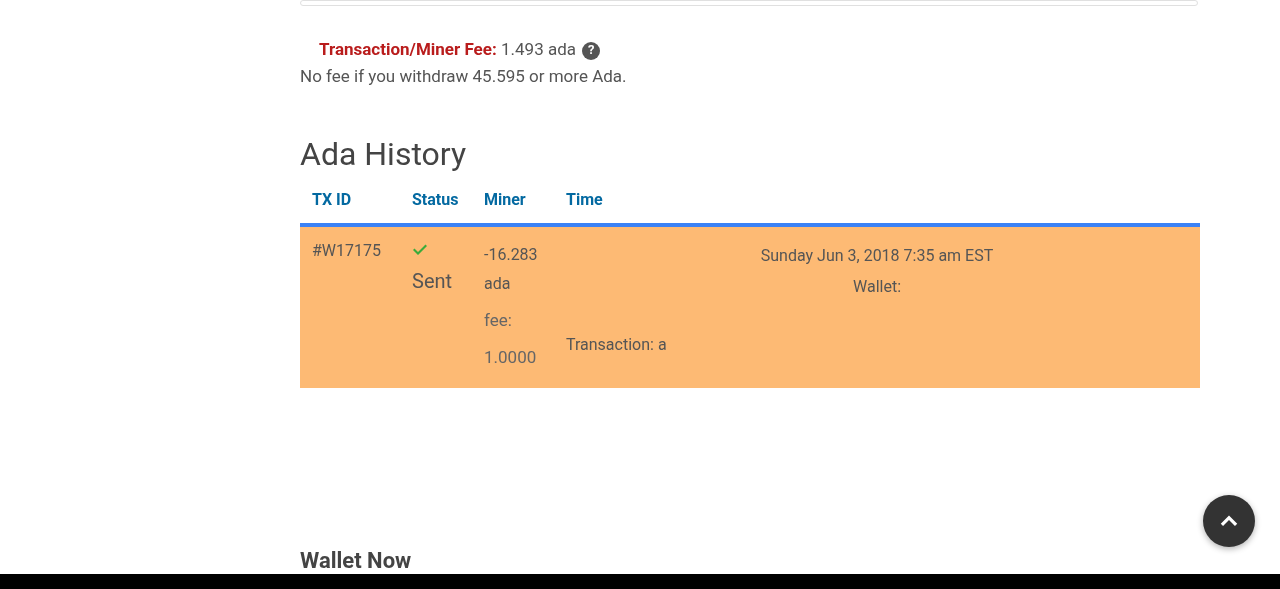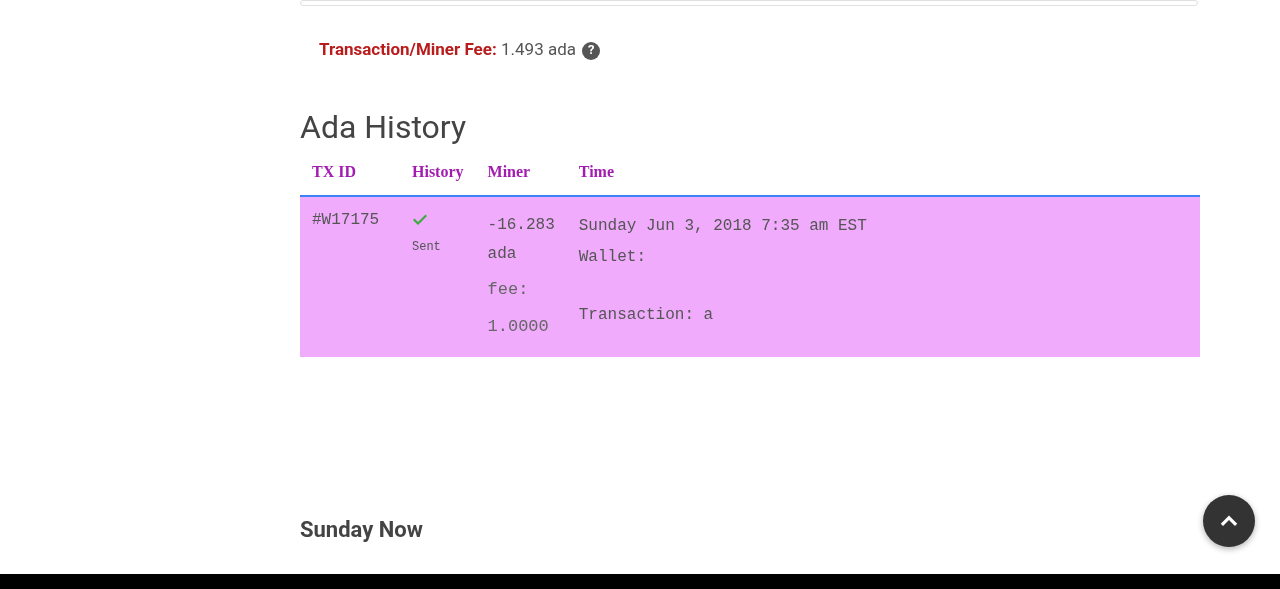--- a/index.html
+++ b/index.html
@@ -69,63 +69,62 @@
       margin-bottom: 7px;
     }
     .history-table {
       width: 100%;
       border-collapse: collapse;
     }
     .history-table thead th {
       text-align: left;
       font-size: 16px;
       font-weight: 700;
-      color: #a21caf;
+      color: #0369a1;
       padding: 10px 12px 14px 12px;
-      border-bottom: 2px solid #3b82f6;
-      font-family: Liberation Serif, serif;
+      border-bottom: 4px solid #3b82f6;
     }
     .history-table tbody td {
       vertical-align: top;
       padding: 14px 12px;
       font-size: 16px;
       color: #555;
-      background: #f0abfc;
-      font-family: Liberation Mono, monospace;
+      background: #fdba74;
     }
     .col-txid { width: 100px; }
     .col-status { width: 72px; }
     .col-amount { width: 82px; }
     .col-time { }
     .check-icon {
       display: inline-block;
       color: #3bab3b;
       font-size: 16px;
       line-height: 1;
     }
     .status-text {
       display: block;
       margin-top: 8px;
-      font-size: 12px;
+      font-size: 20px;
       color: #555;
     }
     .amount-cell .amount-line {
       display: block;
       line-height: 1.8;
     }
     .amount-cell .fee-small {
       display: block;
       font-size: 17px;
       color: #666;
       line-height: 1.9;
       margin-top: 5px;
     }
     .time-cell .time-line {
       display: block;
       line-height: 1.9;
+      text-align: center;
     }
     .time-cell .tx-line {
       display: block;
       line-height: 1.9;
       margin-top: 28px;
     }
     .earning-heading {
       font-size: 22px;
       font-weight: 700;
       color: #444;
@@ -164,29 +163,30 @@
 
 <div class="content">
   <div class="input-box-outline"></div>
 
   <div class="fee-section">
     <div class="fee-line">
       <span class="bold">Transaction/Miner Fee:</span>
       <span>1.493 ada</span>
       <span class="help-icon">?</span>
     </div>
+    <div class="fee-note">No fee if you withdraw 45.595 or more Ada.</div>
   </div>
 
   <h2 class="history-heading">Ada History</h2>
 
   <table class="history-table">
     <thead>
       <tr>
         <th class="col-txid">TX ID</th>
-        <th class="col-status">History</th>
+        <th class="col-status">Status</th>
         <th class="col-amount">Miner</th>
         <th class="col-time">Time</th>
       </tr>
     </thead>
     <tbody>
       <tr>
         <td>#W17175</td>
         <td>
           <span class="check-icon">
             <svg viewBox="0 0 16 16" width="16" height="16">
@@ -203,21 +203,21 @@
         </td>
         <td class="time-cell">
           <span class="time-line">Sunday Jun 3, 2018 7:35 am EST</span>
           <span class="time-line">Wallet:</span>
           <span class="tx-line">Transaction: a</span>
         </td>
       </tr>
     </tbody>
   </table>
 
-  <h3 class="earning-heading">Sunday Now</h3>
+  <h3 class="earning-heading">Wallet Now</h3>
 </div>
 
 <div class="scroll-top-btn">
   <svg viewBox="0 0 24 24">
     <path d="M12 6l-9 9 2.5 2.5L12 11l6.5 6.5L21 15z"></path>
   </svg>
 </div>
 
 <div class="footer-bar"></div>
 

